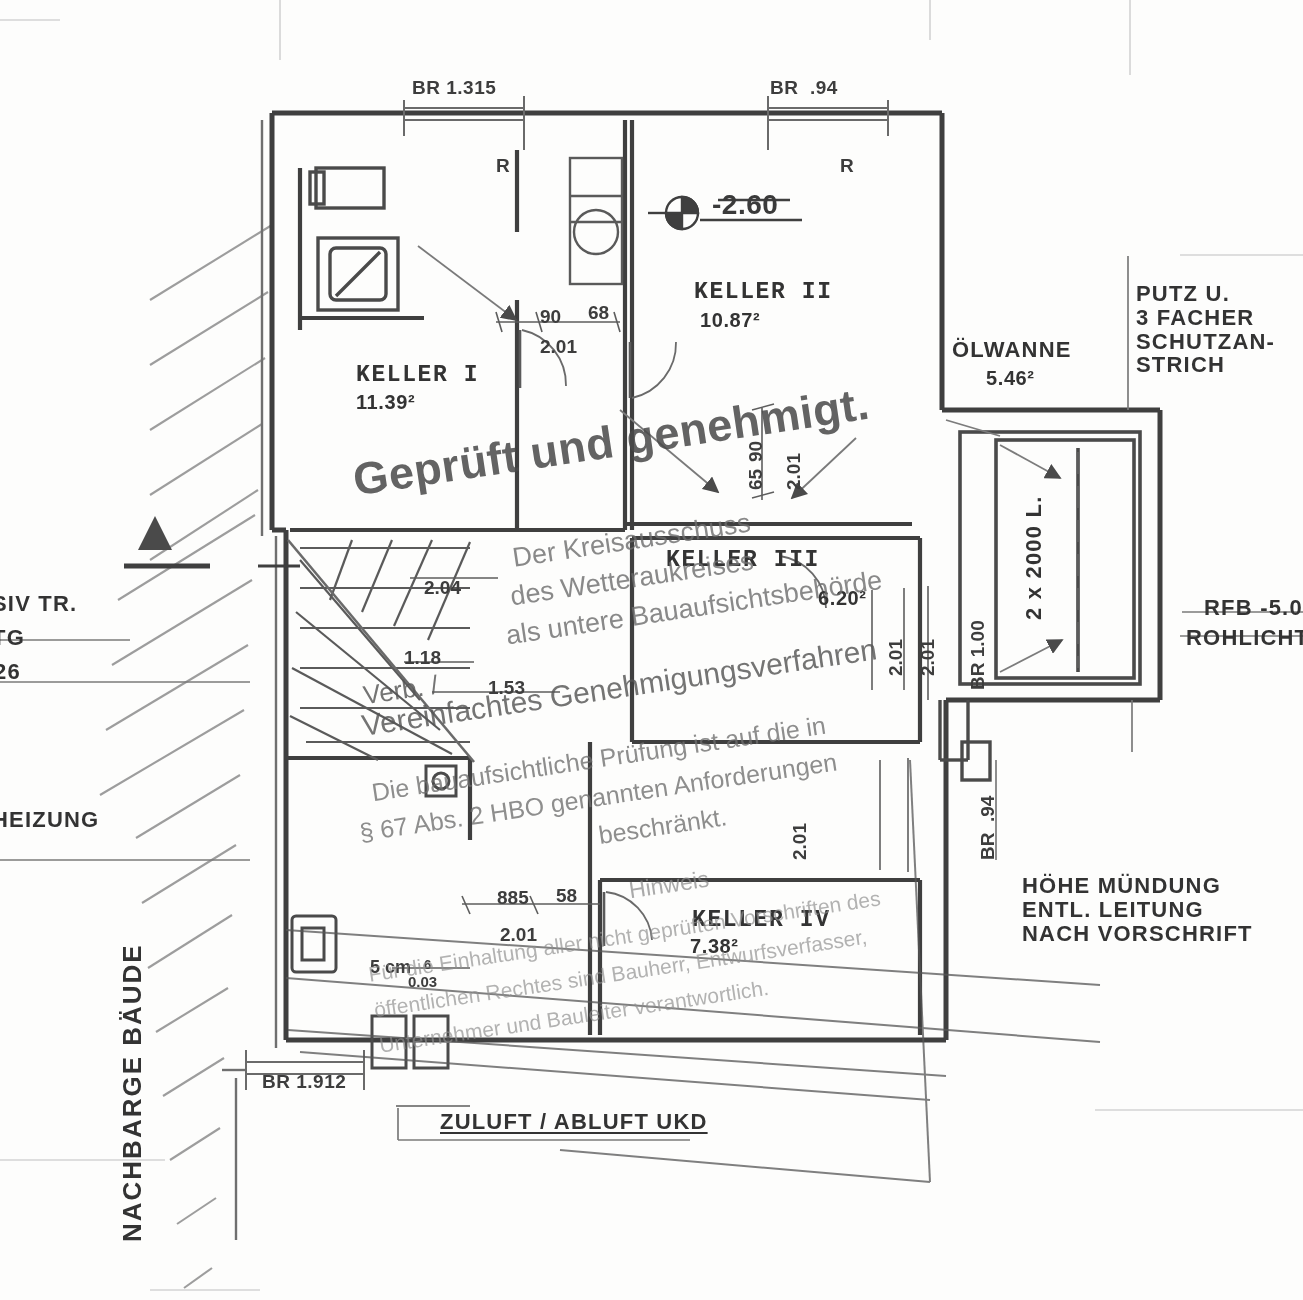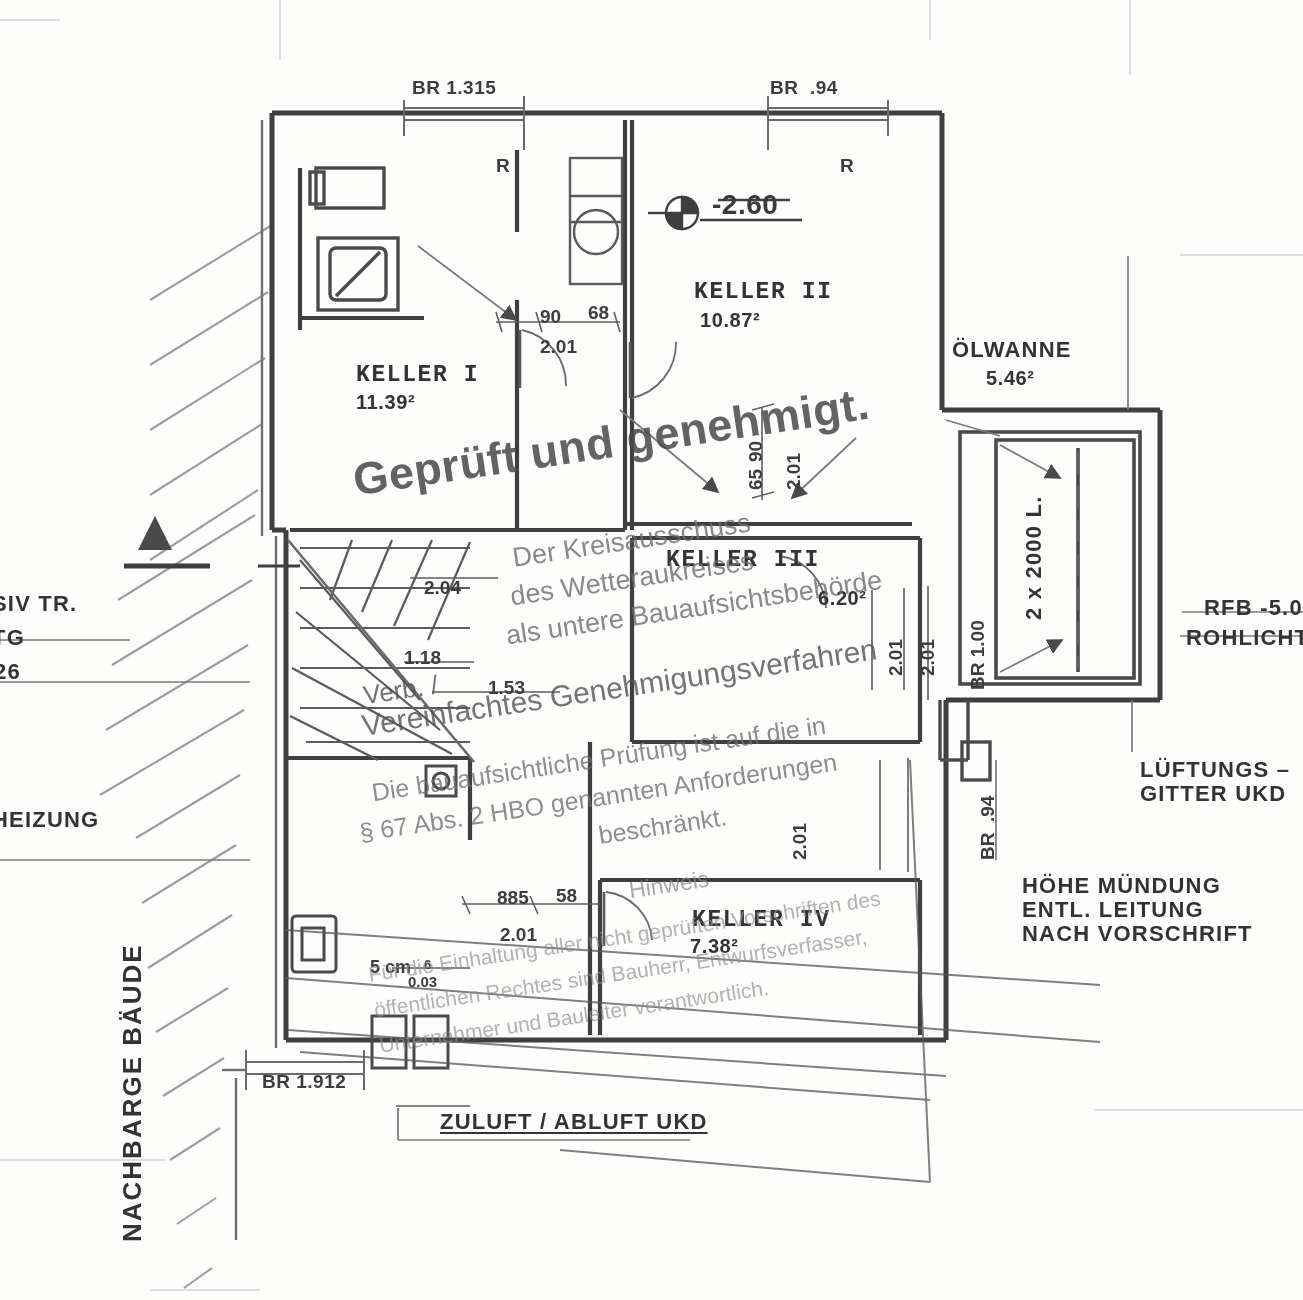--- a/index.html
+++ b/index.html
@@ -342,24 +342,26 @@
 
   <div class="lbl dimS" style="left:370px;top:958px;font-size:18px;">5 cm</div>
   <div class="lbl dimS" style="left:424px;top:958px;font-size:13px;">6</div>
   <div class="lbl dimS" style="left:408px;top:974px;font-size:15px;">0.03</div>
 
   <div class="lbl dim vert" style="left:978px;top:860px;transform:rotate(-90deg);">BR  .94</div>
   <div class="lbl dim vert" style="left:968px;top:690px;transform:rotate(-90deg);">BR 1.00</div>
 
   <div class="lbl note vert" style="left:1022px;top:620px;transform:rotate(-90deg);">2 x 2000 L.</div>
 
+  <div class="lbl note" style="left:1136px;top:282px;">PUTZ U.
+3 FACHER
+SCHUTZAN-
+STRICH</div>
   <div class="lbl note" style="left:1204px;top:596px;">RFB -5.0</div>
   <div class="lbl note" style="left:1186px;top:626px;">ROHLICHT</div>
-  <div class="lbl note" style="left:1140px;top:758px;">LÜFTUNGS –
-GITTER UKD</div>
   <div class="lbl note" style="left:1022px;top:874px;">HÖHE MÜNDUNG
 ENTL. LEITUNG
 NACH VORSCHRIFT</div>
 
   <div class="lbl note uline" style="left:440px;top:1110px;">ZULUFT / ABLUFT UKD</div>
 
   <div class="lbl note" style="left:-8px;top:592px;">SIV TR.</div>
   <div class="lbl note" style="left:-8px;top:626px;">TG</div>
   <div class="lbl note" style="left:-6px;top:660px;">26</div>
   <div class="lbl note" style="left:-8px;top:808px;">HEIZUNG</div>

